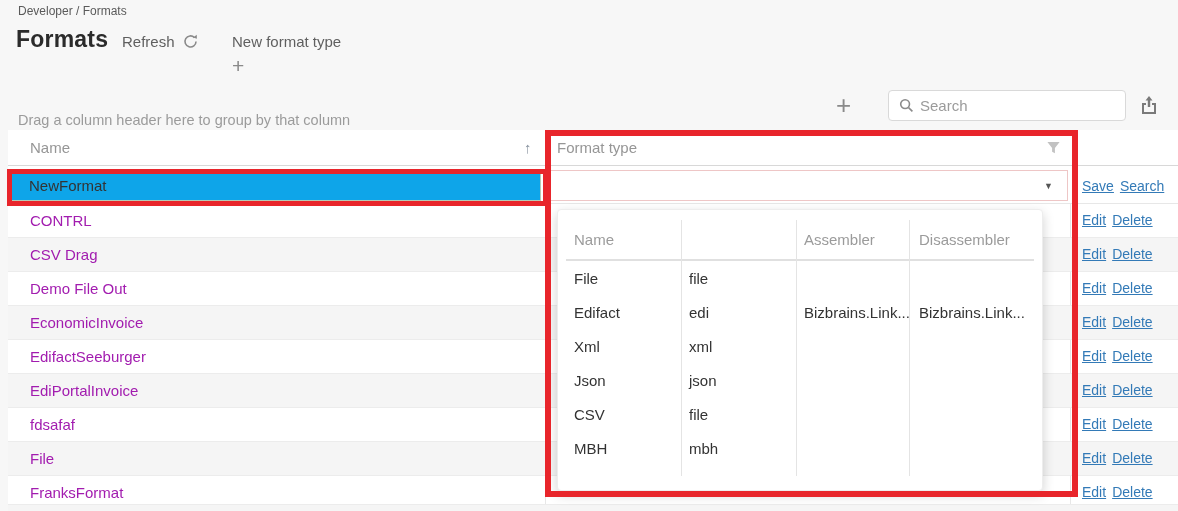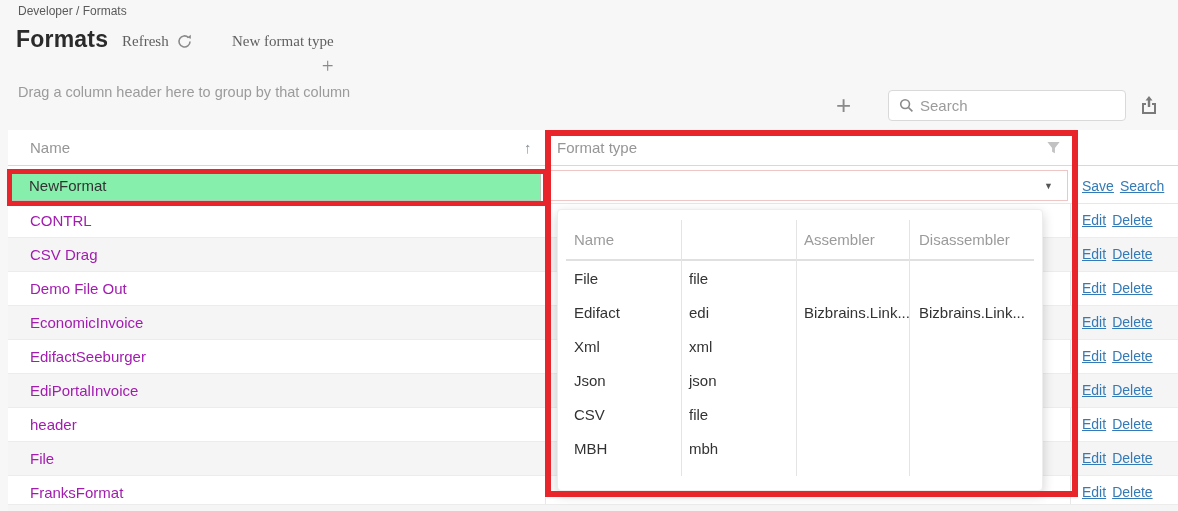--- a/index.html
+++ b/index.html
@@ -9,28 +9,28 @@
     font-family: "Liberation Sans", sans-serif;
     background: #f7f7f7;
     overflow: hidden;
     color: #333;
   }
   .abs { position: absolute; }
 
   
   .breadcrumb { left:18px; top:4px; font-size:12px; color:#5a5a5a; }
   .page-title { left:16px; top:26px; font-size:23px; font-weight:bold; color:#2b2b2b; letter-spacing:.2px; }
-  .toolbar-btn { font-size:15px; color:#5f5f5f; cursor:pointer; display:flex; align-items:flex-end; gap:7px;font-family:Liberation Serif, serif; }
+  .toolbar-btn { font-size:15px; color:#5f5f5f; cursor:pointer; display:flex; align-items:flex-start; gap:7px; }
   .refresh-btn { left:122px; top:33px; }
   .newtype-btn { left:232px; top:33px;flex-direction:column; }
   .glyph-plus { font-size:21px; color:#8a8a8a; font-weight:400; line-height:18px; }
   .refresh-svg { width:17px; height:17px; }
 
   
-  .group-panel { left:18px; top:84px; font-size:14.5px; color:#9b9b9b; }
+  .group-panel { left:18px; top:112px; font-size:14.5px; color:#9b9b9b; }
   .add-btn { left:836px; top:92px; font-size:26px; color:#8a8a8a; cursor:pointer; line-height:26px; }
   .search-box { left:888px; top:90px; width:238px; height:31px; background:#fff; border:1px solid #d9d9d9; border-radius:4px; display:flex; align-items:center; padding:0 10px; }
   .search-box svg { flex:0 0 auto; }
   .search-box input { border:none; outline:none; font-size:15px; color:#333; margin-left:6px; width:180px; background:transparent; font-family:"Liberation Sans",sans-serif; }
   .search-box input::placeholder { color:#9b9b9b; }
   .export-btn { left:1139px; top:95px; cursor:pointer; }
 
   
   .grid-bg { left:8px; top:130px; width:1170px; height:381px; background:#fff; border-top:1px solid #e3e3e3; z-index:0; }
   .grid-header { left:8px; top:130px; width:1170px; height:36px; background:#fff; border-bottom:1px solid #d8d8d8; z-index:2; }
@@ -45,21 +45,21 @@
   
   .row { left:8px; width:1170px; height:34px; border-bottom:1px solid #ececec; z-index:1; }
   .row.alt { background:#f5f5f5; }
   .row .name-cell { position:absolute; left:22px; top:0; line-height:33px; font-size:15px; color:#a21caf; }
   .row .actions, .editrow-actions { position:absolute; left:1074px; top:0; line-height:33px; font-size:14px; white-space:nowrap; }
   a.lnk { color:#337ab7; text-decoration:underline; cursor:pointer; margin-right:6px; }
   .partial-row { left:8px; top:505px; width:1170px; height:6px; background:#f5f5f5; z-index:1; }
 
   
   .edit-row { left:8px; top:166px; width:1170px; height:38px; background:#fff; border-bottom:1px solid #e7e7e7; z-index:2; }
-  .name-input { left:10px; top:170px; width:531px; height:31px; background:#86efac; border:1px solid #b5cab6; font-size:15px; color:#333; padding-left:18px; outline:none; font-family:"Liberation Sans",sans-serif; z-index:3; }
+  .name-input { left:10px; top:170px; width:531px; height:31px; background:#0ea5e9; border:1px solid #b5cab6; font-size:15px; color:#333; padding-left:18px; outline:none; font-family:"Liberation Sans",sans-serif; z-index:3; }
   .format-select { left:546px; top:170px; width:522px; height:31px; background:#fff; border:1px solid #eec6c6; cursor:pointer; z-index:3; }
   .caret { position:absolute; right:14px; top:10px; font-size:9px; color:#555; }
   .editrow-actions { left:1082px; top:171px; line-height:30px; z-index:3; }
 
   
   .dropdown { left:557px; top:209px; width:486px; height:282px; background:#fff; border:1px solid #ededed; border-radius:4px; box-shadow:0 4px 12px rgba(0,0,0,.18); z-index:5; overflow:hidden; }
   .dd-hdr { position:absolute; top:12px; height:36px; line-height:36px; font-size:15px; color:#9b9b9b; }
   .dd-col0 { left:16px; } .dd-col1 { left:131px; } .dd-col2 { left:246px;text-align:center; } .dd-col3 { left:361px; }
   .dd-underline { position:absolute; left:8px; top:49px; width:468px; height:2px; background:#e0e0e0; }
   .dd-vline { position:absolute; top:10px; height:256px; width:1px; background:#e4e4e4; }
@@ -149,21 +149,21 @@
 </div>
 <div class="abs row" style="top:340px">
   <span class="name-cell">EdifactSeeburger</span>
   <span class="actions"><a class="lnk">Edit</a><a class="lnk">Delete</a></span>
 </div>
 <div class="abs row alt" style="top:374px">
   <span class="name-cell">EdiPortalInvoice</span>
   <span class="actions"><a class="lnk">Edit</a><a class="lnk">Delete</a></span>
 </div>
 <div class="abs row" style="top:408px">
-  <span class="name-cell">header</span>
+  <span class="name-cell">fdsafaf</span>
   <span class="actions"><a class="lnk">Edit</a><a class="lnk">Delete</a></span>
 </div>
 <div class="abs row alt" style="top:442px">
   <span class="name-cell">File</span>
   <span class="actions"><a class="lnk">Edit</a><a class="lnk">Delete</a></span>
 </div>
 <div class="abs row" style="top:476px; height:29px;">
   <span class="name-cell">FranksFormat</span>
   <span class="actions"><a class="lnk">Edit</a><a class="lnk">Delete</a></span>
 </div>

